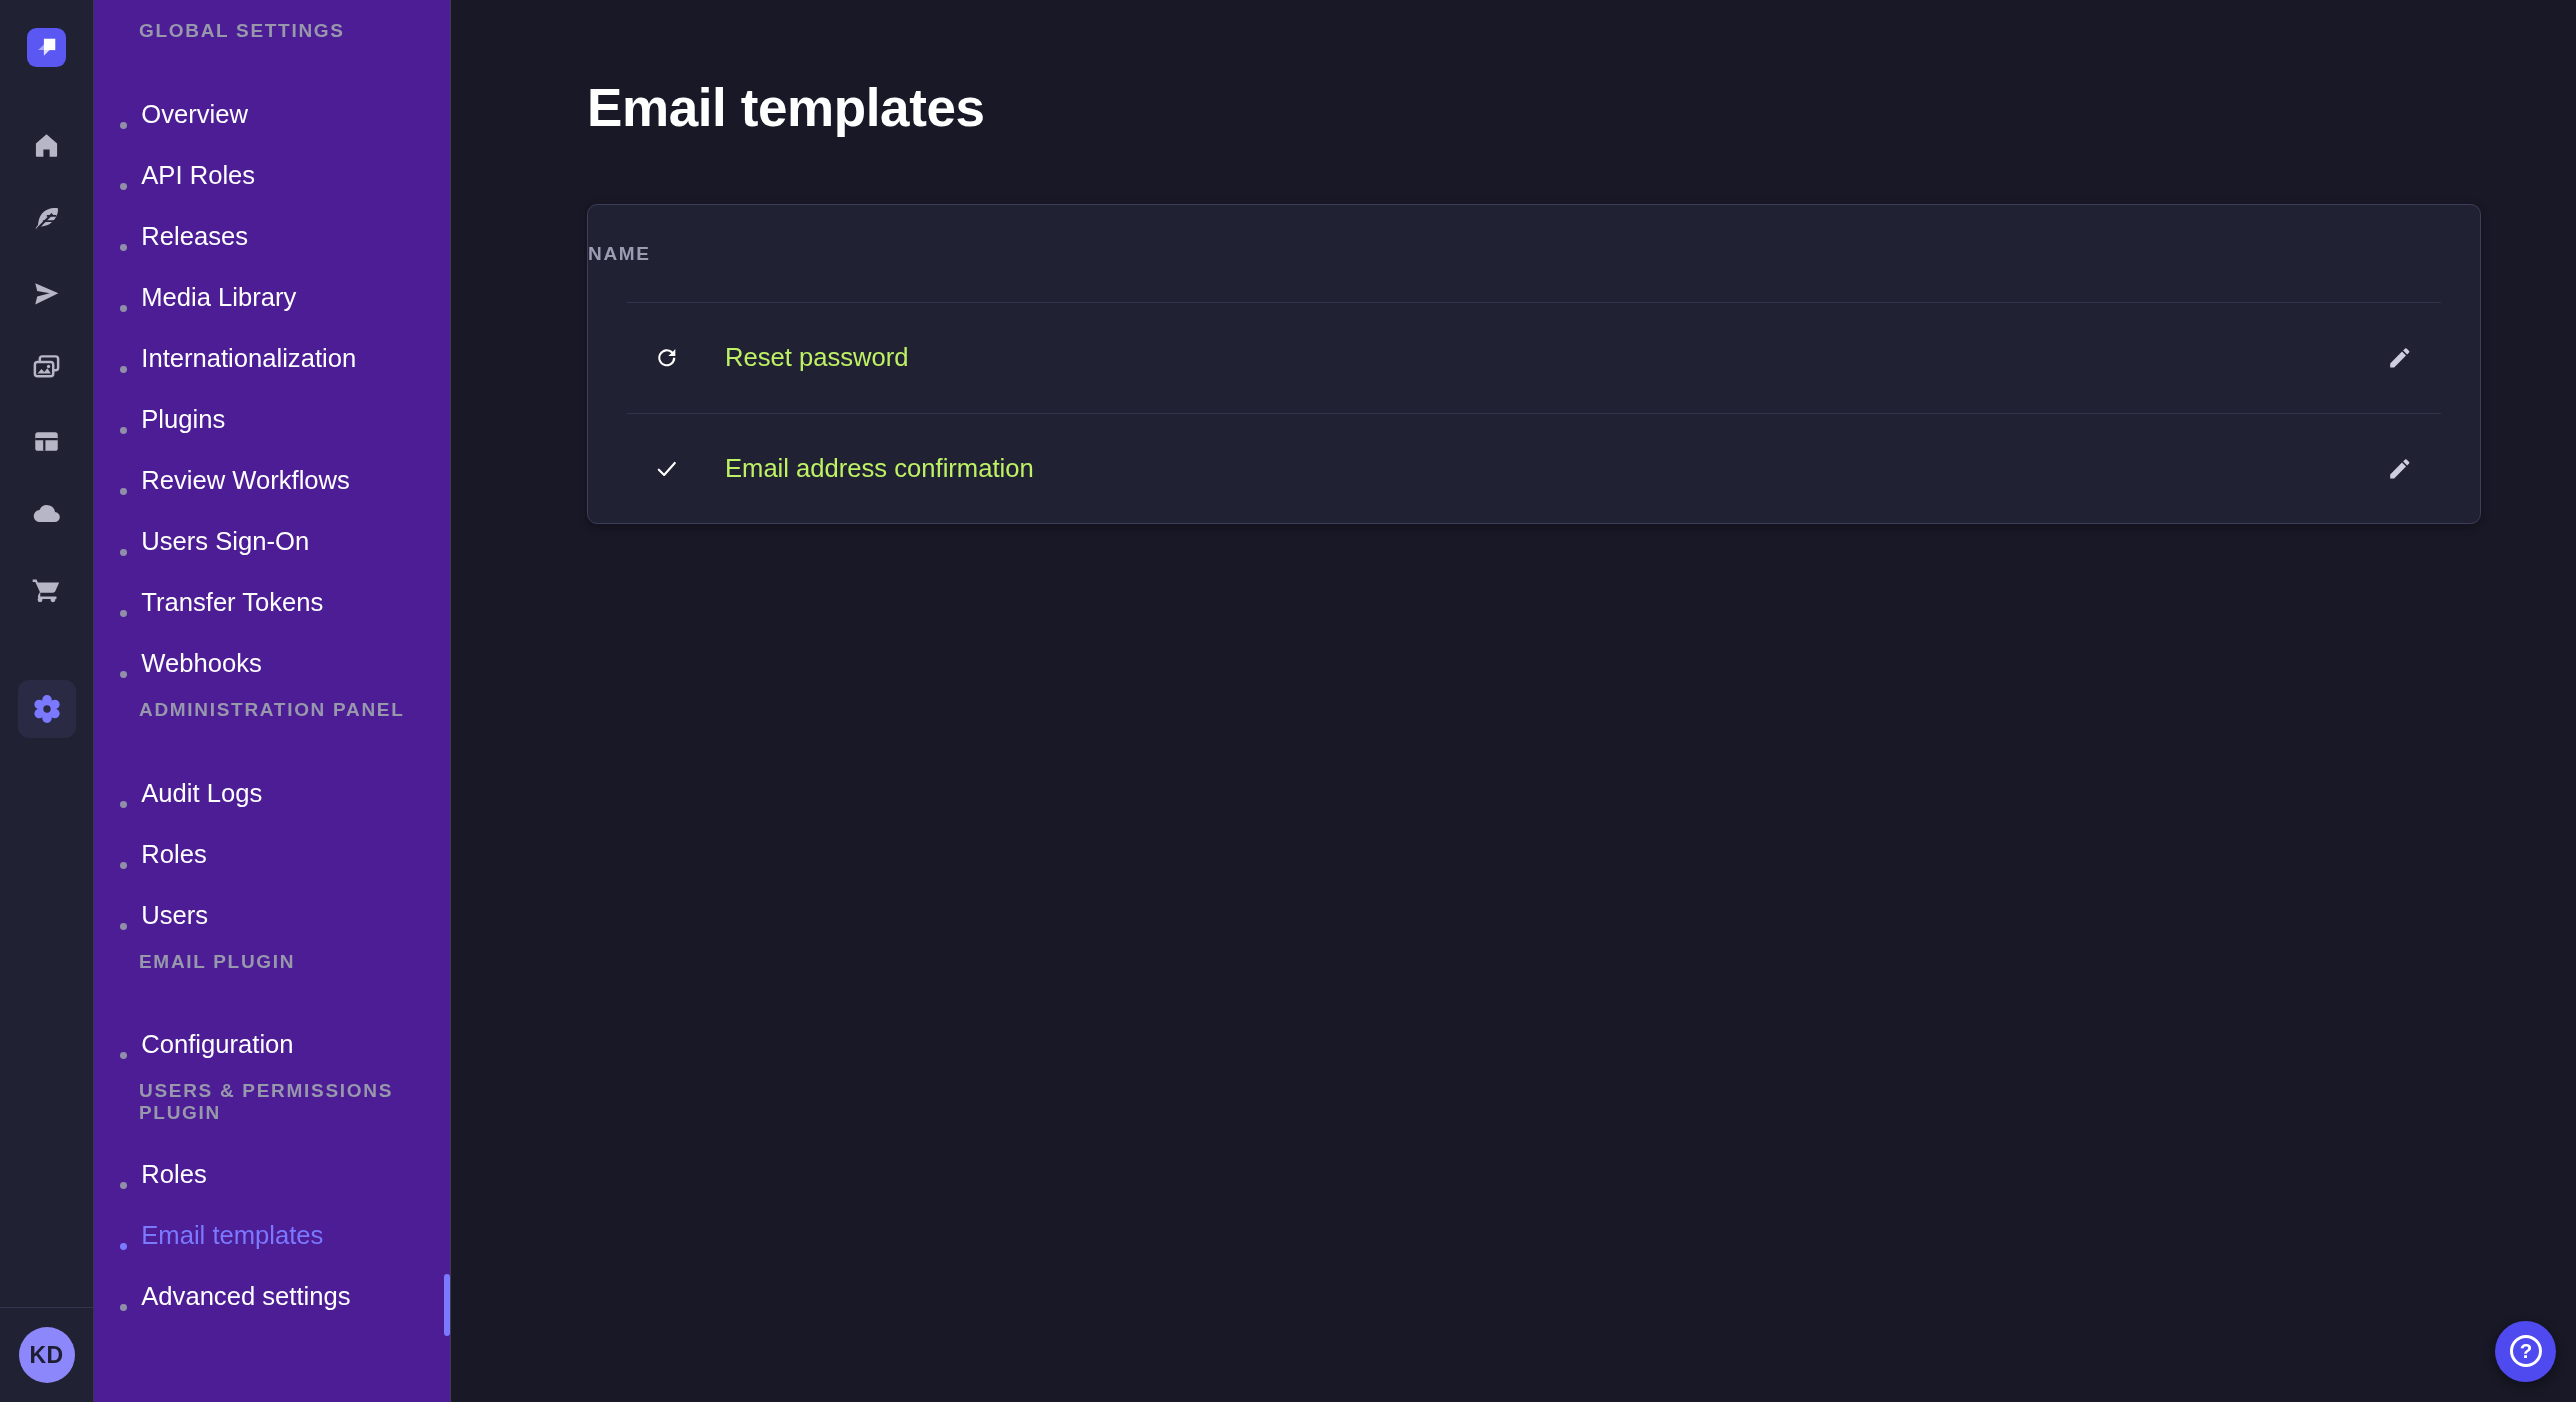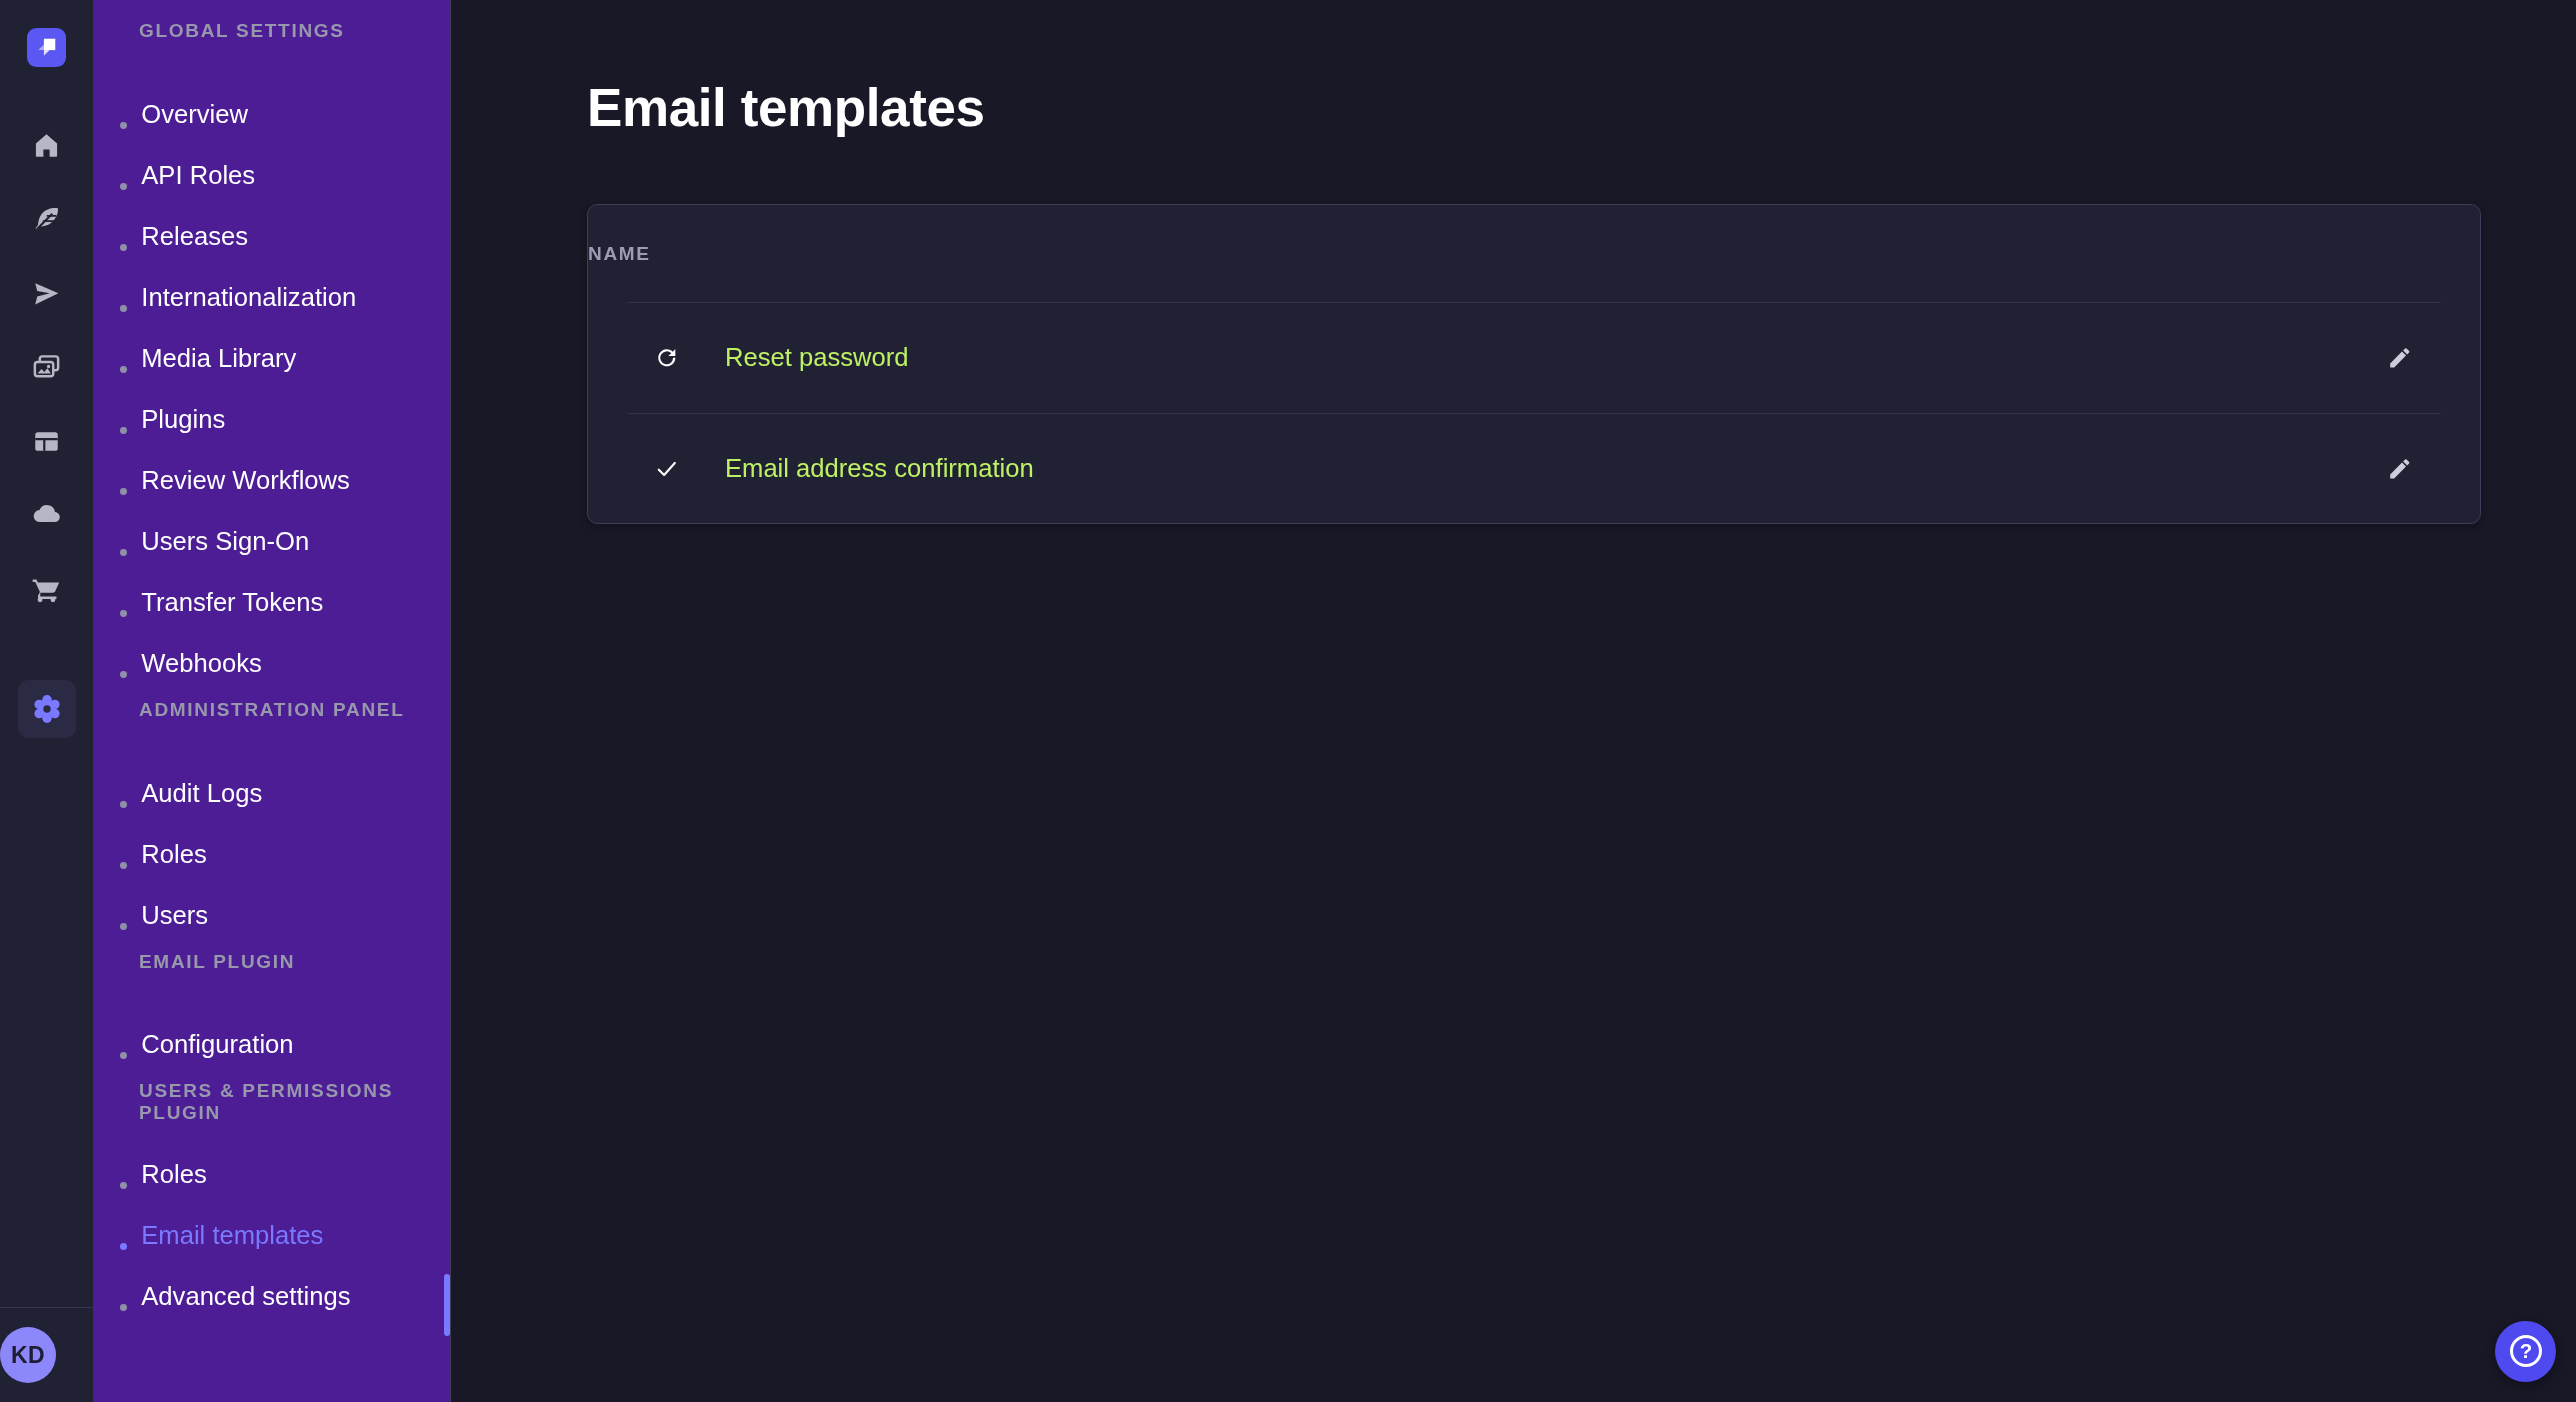--- a/index.html
+++ b/index.html
@@ -32,21 +32,21 @@
   .rail-icon.first { margin-top:63px; }
   .rail-active-box {
     width:58px; height:58px; margin-top:31.5px; border-radius:11px;
     background:#2a2a44; display:flex; align-items:center; justify-content:center;
     cursor:pointer;
   }
   .rail-active-box svg { width:34px; height:34px; }
   .rail-footer {
     position:absolute; bottom:0; left:0; width:100%; height:95px;
     border-top:0.9px solid #35354f;
-    display:flex; align-items:center; justify-content:flex-start;
+    display:flex; align-items:center; justify-content:center;
   }
   .avatar {
     width:56px; height:56px; border-radius:50%;
     background:#8c88fb; color:#1d1d33;
     font-size:23px; font-weight:700; letter-spacing:0.4px;
     display:flex; align-items:center; justify-content:center; cursor:pointer;
   }
 
   
   .subnav {
@@ -222,25 +222,25 @@
     <div class="nav-item">
       <span class="bullet"></span>
       <span class="nav-item-label">API Roles</span>
     </div>
     <div class="nav-item">
       <span class="bullet"></span>
       <span class="nav-item-label">Releases</span>
     </div>
     <div class="nav-item">
       <span class="bullet"></span>
+      <span class="nav-item-label">Media Library</span>
+    </div>
+    <div class="nav-item">
+      <span class="bullet"></span>
       <span class="nav-item-label">Internationalization</span>
-    </div>
-    <div class="nav-item">
-      <span class="bullet"></span>
-      <span class="nav-item-label">Media Library</span>
     </div>
     <div class="nav-item">
       <span class="bullet"></span>
       <span class="nav-item-label">Plugins</span>
     </div>
     <div class="nav-item">
       <span class="bullet"></span>
       <span class="nav-item-label">Review Workflows</span>
     </div>
     <div class="nav-item">

